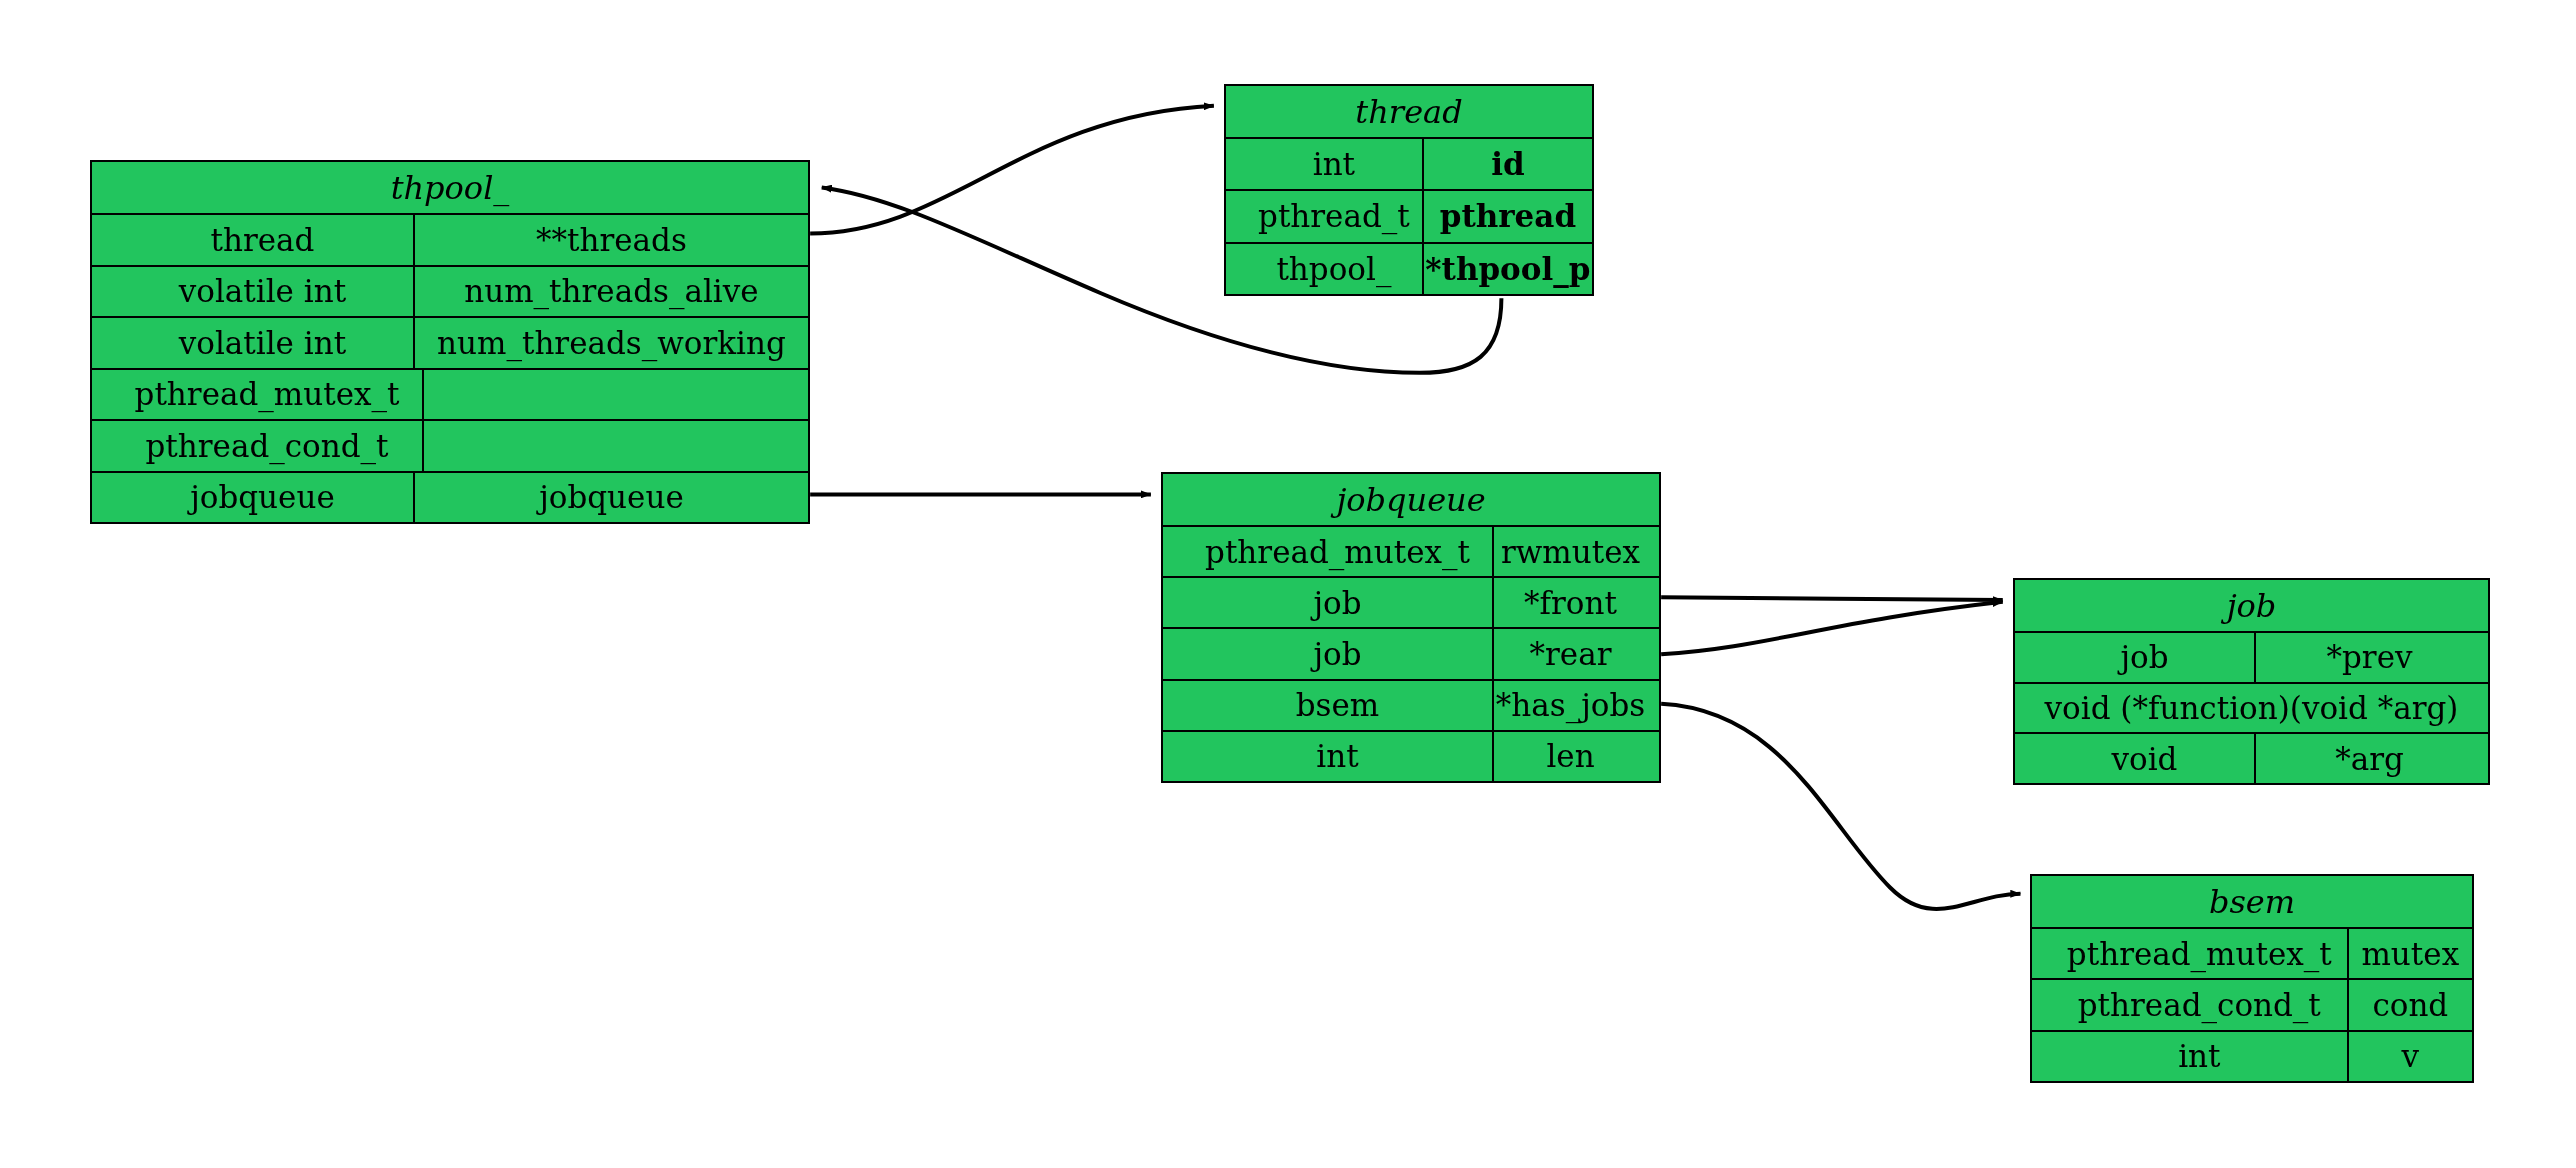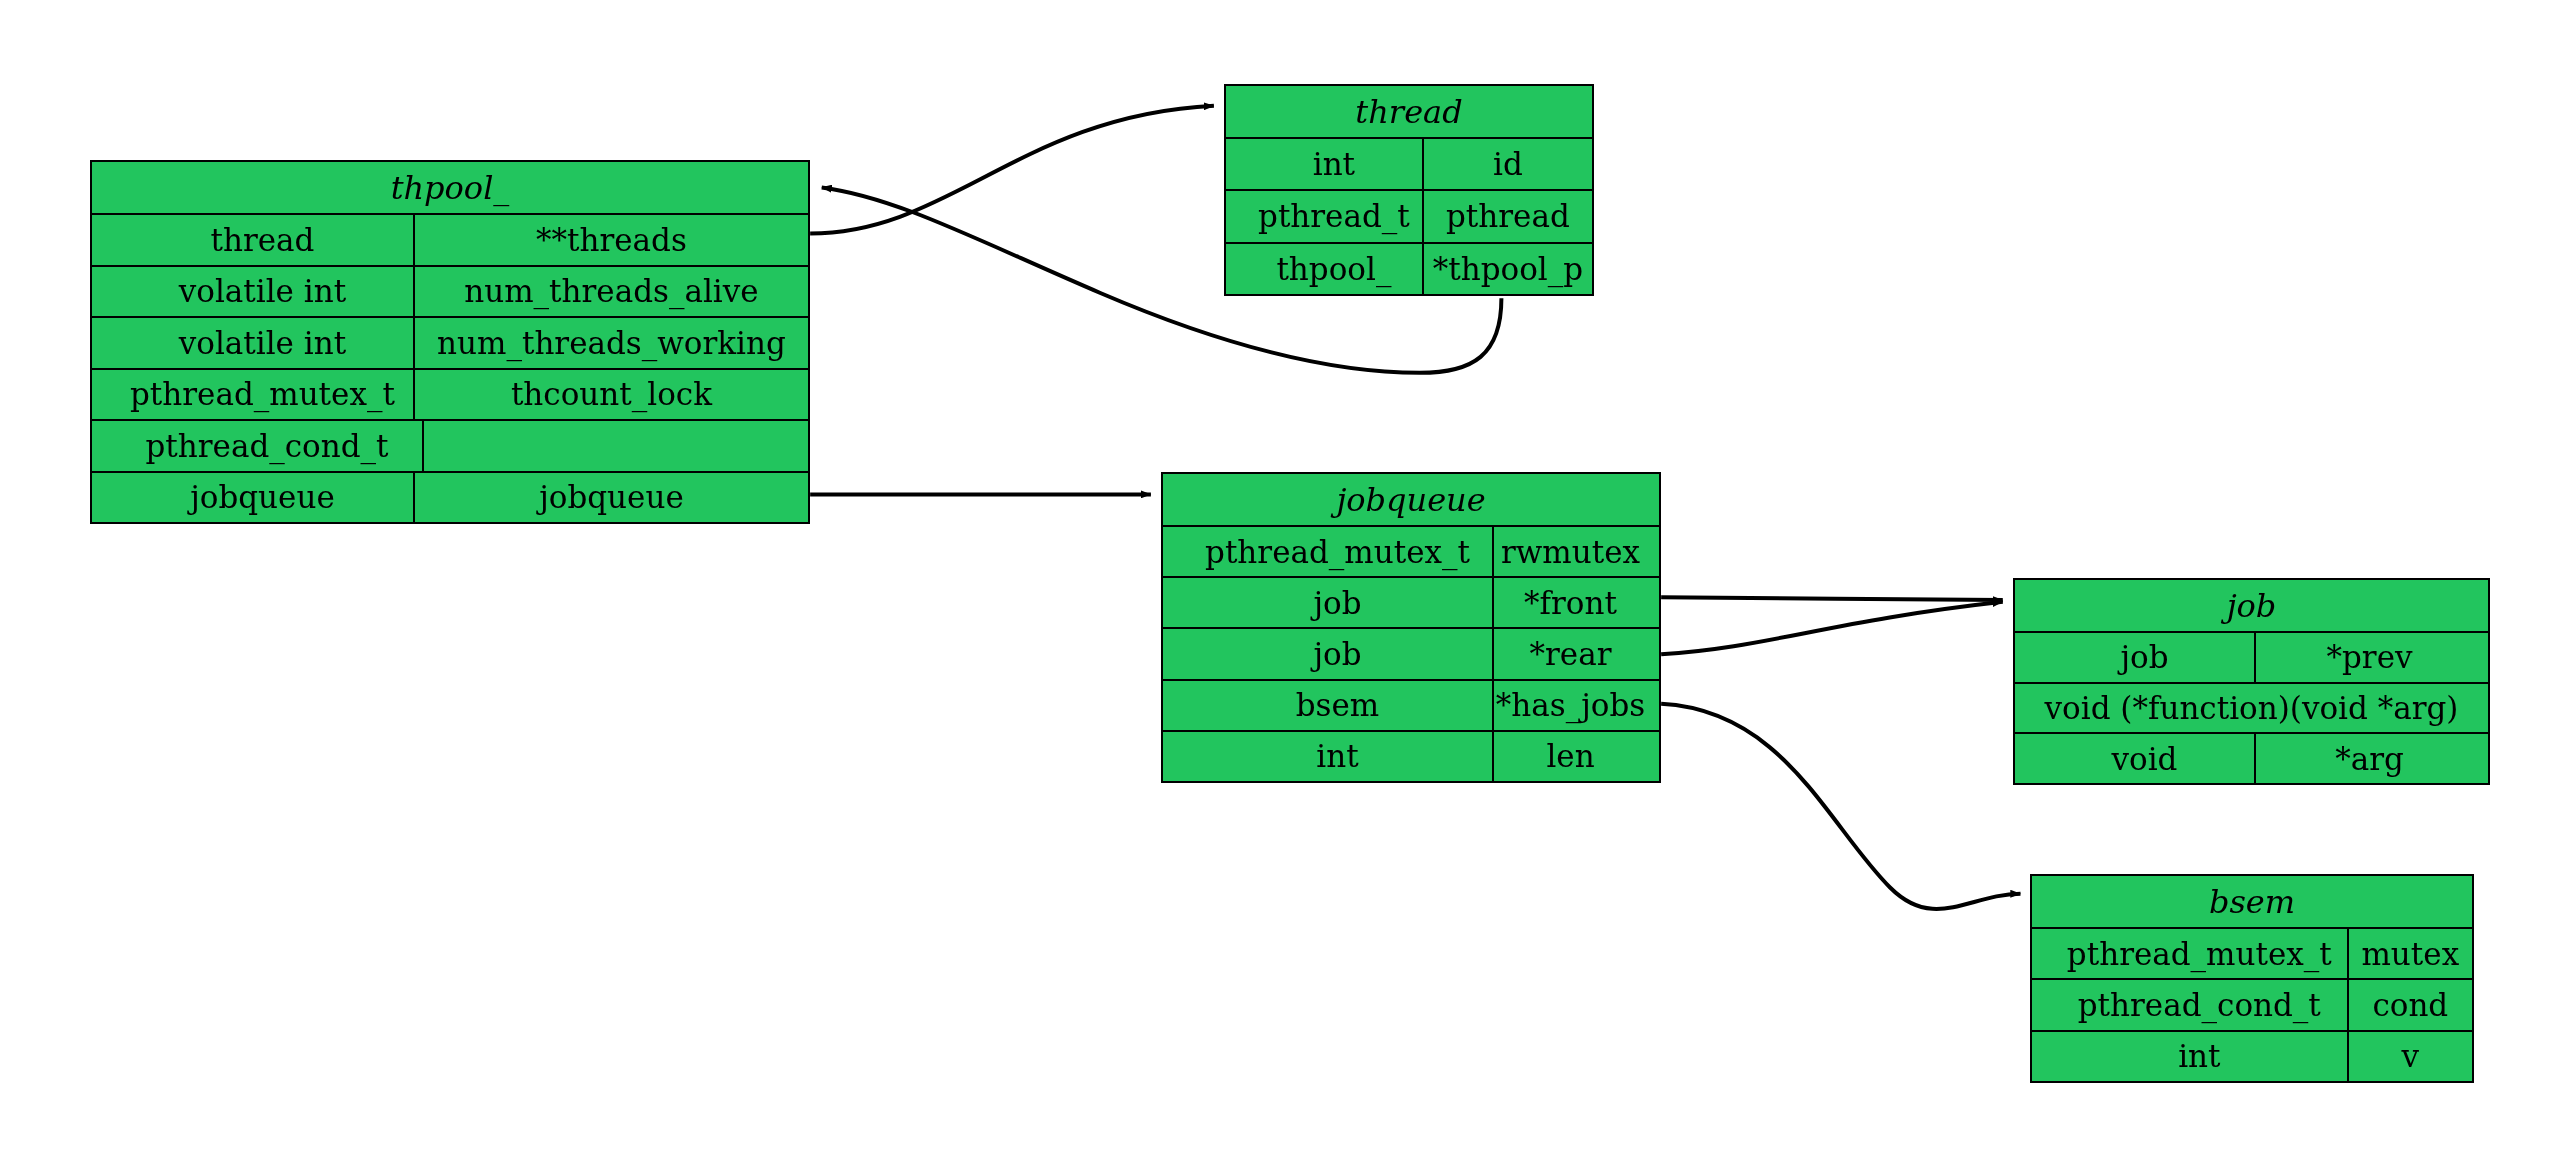--- a/index.html
+++ b/index.html
@@ -70,21 +70,21 @@
   
   #struct-thpool  { left: 90px; top: 160px; width: 720px;  height: 364px; font-size: 31px; }
   #struct-thpool .struct-title { height: 53px; font-size: 32px; }
   #struct-thpool .cell-type  { width: 312px; }
   #struct-thpool .cell-name  { width: 405px; text-align: center; }
 
   
   #struct-thread  { left: 1224px; top: 84px;  width: 370px;  height: 212px; font-size: 31px; }
   #struct-thread .struct-title { height: 53px; font-size: 32px; }
   #struct-thread .cell-type  { width: 187px; }
-  #struct-thread .cell-name  { width: 177px; }
+  #struct-thread .cell-name  { width: 177px; font-weight: bold; }
 
   
   #struct-jobqueue { left: 1161px; top: 472px; width: 500px; height: 311px; font-size: 31px; }
   #struct-jobqueue .struct-title { height: 53px; font-size: 32px; }
   #struct-jobqueue .cell-type  { width: 311px; }
   #struct-jobqueue .cell-name  { width: 153px; }
 
   
   #struct-job { left: 2013px; top: 578px; width: 477px; height: 207px; font-size: 31px; }
   #struct-job .struct-title { height: 53px; font-size: 32px; }
@@ -132,21 +132,20 @@
     <div class="struct-row">
       <div class="cell cell-type">volatile int</div>
       <div class="cell cell-name">num_threads_alive</div>
     </div>
     <div class="struct-row">
       <div class="cell cell-type">volatile int</div>
       <div class="cell cell-name">num_threads_working</div>
     </div>
     <div class="struct-row">
       <div class="cell cell-type">pthread_mutex_t</div>
-      <div class="cell cell-name">thcount_lock</div>
     </div>
     <div class="struct-row">
       <div class="cell cell-type">pthread_cond_t</div>
     </div>
     <div class="struct-row">
       <div class="cell cell-type">jobqueue</div>
       <div class="cell cell-name">jobqueue</div>
     </div>
   </div>
 

